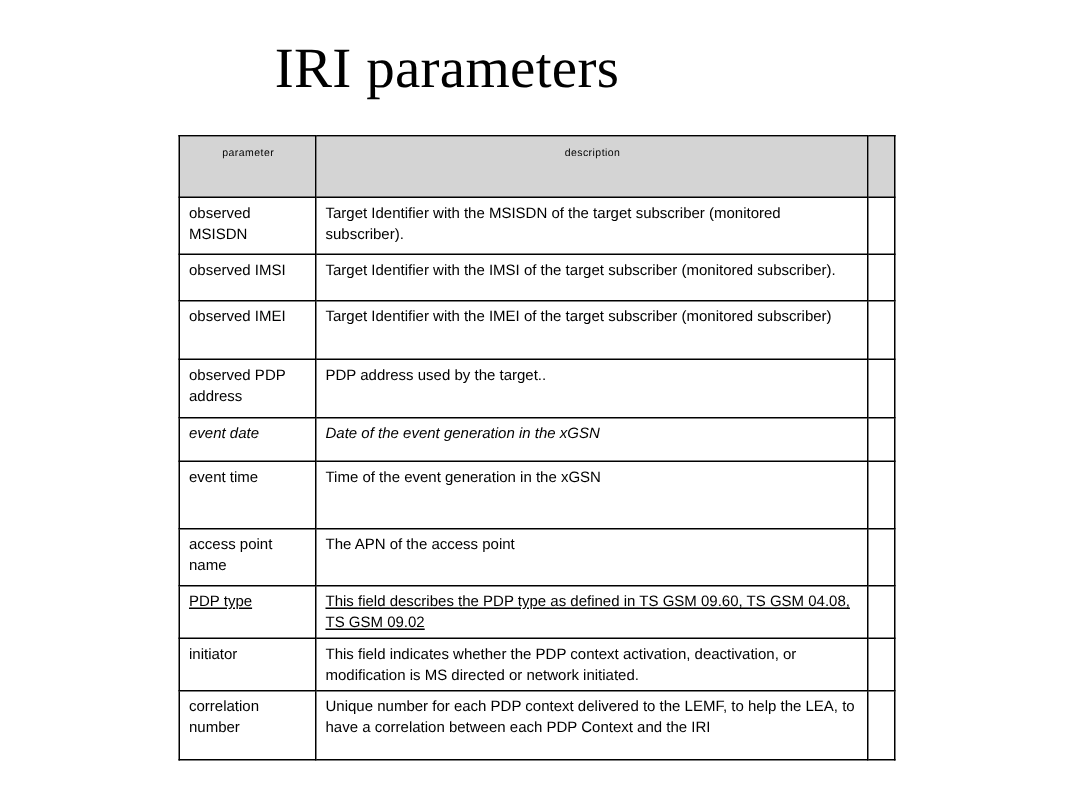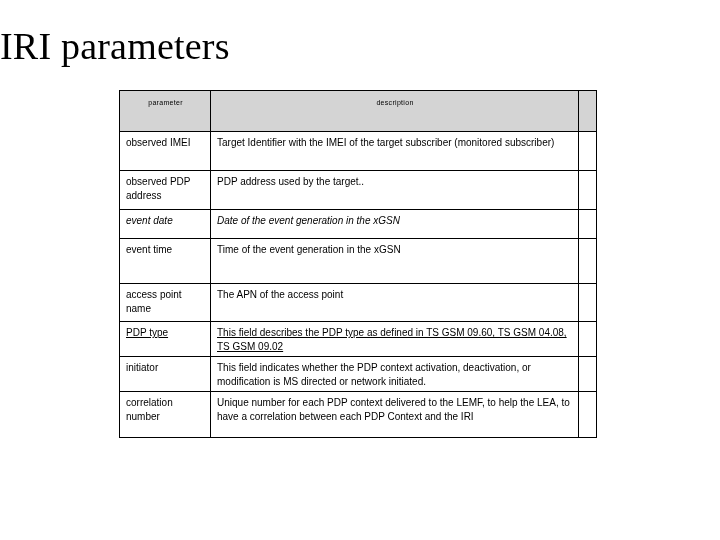--- a/index.html
+++ b/index.html
@@ -20,21 +20,21 @@
     height: 540px;
     background: #ffffff;
     overflow: hidden;
   }
 
   #slide-title {
     position: absolute;
     left: 0;
     top: 24px;
     width: 596px;
-    text-align: left;
+    text-align: center;
     font-family: "Liberation Serif", serif;
     font-size: 38px;
     font-weight: 400;
     color: #000000;
     letter-spacing: 0.2px;
     line-height: 44px;
     white-space: nowrap;
   }
 
   #iri-table {
@@ -106,20 +106,30 @@
       <col class="col-extra">
     </colgroup>
     <thead>
       <tr>
         <th class="cell-param">parameter</th>
         <th class="cell-desc">description</th>
         <th class="cell-extra"></th>
       </tr>
     </thead>
     <tbody>
+      <tr class="r0">
+        <td class="cell-param">observed MSISDN</td>
+        <td class="cell-desc">Target Identifier with the MSISDN of the target subscriber (monitored subscriber).</td>
+        <td class="cell-extra"></td>
+      </tr>
+      <tr class="r1">
+        <td class="cell-param">observed IMSI</td>
+        <td class="cell-desc">Target Identifier with the IMSI of the target subscriber (monitored subscriber).</td>
+        <td class="cell-extra"></td>
+      </tr>
       <tr class="r2">
         <td class="cell-param">observed IMEI</td>
         <td class="cell-desc">Target Identifier with the IMEI of the target subscriber (monitored subscriber)</td>
         <td class="cell-extra"></td>
       </tr>
       <tr class="r3">
         <td class="cell-param">observed PDP address</td>
         <td class="cell-desc">PDP address used by the  target..</td>
         <td class="cell-extra"></td>
       </tr>

